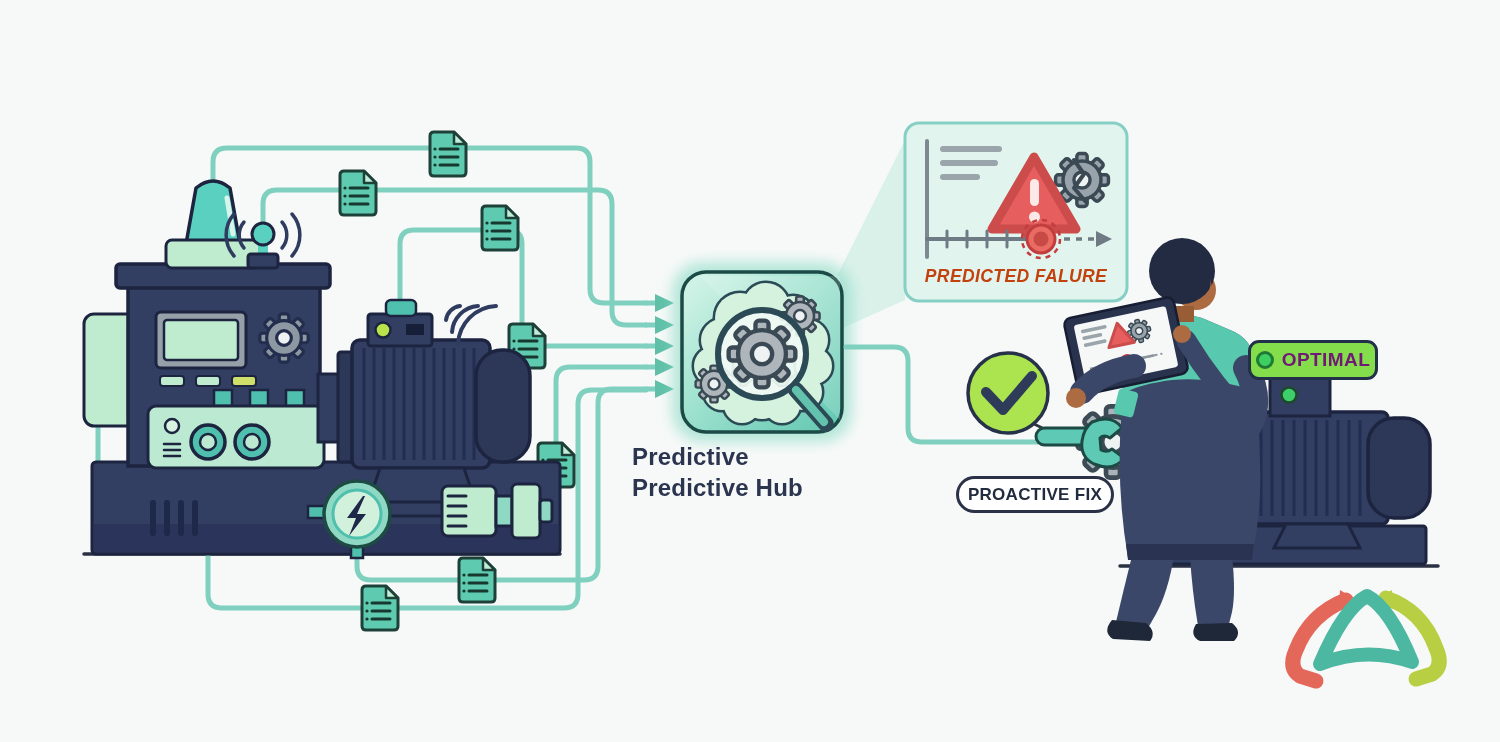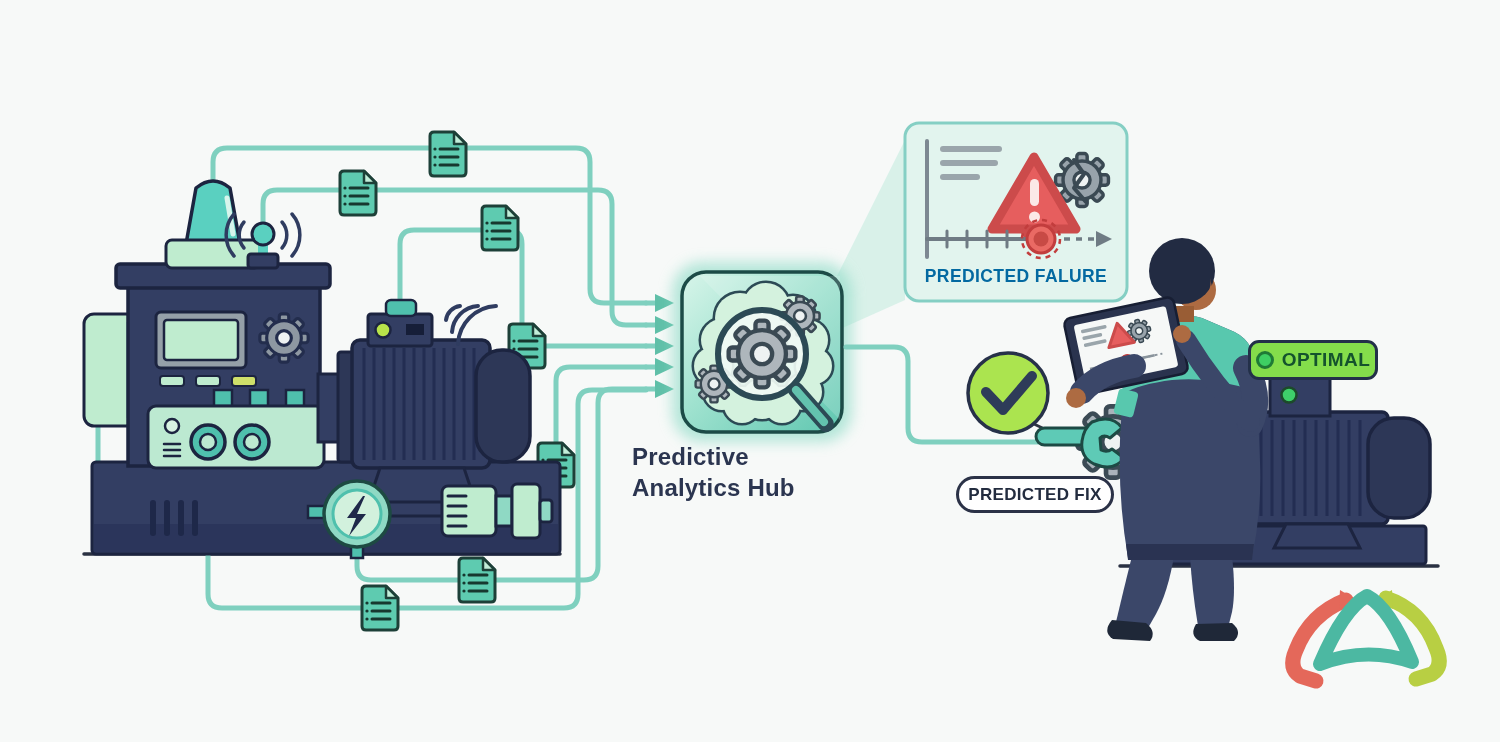--- a/index.html
+++ b/index.html
@@ -7,33 +7,33 @@
     position:relative;width:1500px;height:742px;overflow:hidden;
     background:#f7f9f8;font-family:"Liberation Sans",sans-serif;
   }
   .scene{position:absolute;left:0;top:0;}
   .hub-label{
     position:absolute;left:632px;top:441px;width:260px;text-align:left;
     font-size:24px;font-weight:bold;color:#2b3550;line-height:31px;letter-spacing:.2px;
   }
   .pf-label{
     position:absolute;left:907px;top:266px;width:218px;text-align:center;
-    font-size:17.5px;font-weight:bold;color:#0369a1;letter-spacing:.4px;
+    font-size:17.5px;font-weight:bold;color:#c2410c;letter-spacing:.4px;font-style:italic;
   }
   .pill{
     position:absolute;left:956px;top:476px;width:158px;height:37px;box-sizing:border-box;
     background:#ffffff;border:3px solid #2b3247;border-radius:19px;
     display:flex;align-items:center;justify-content:center;
     font-size:17px;font-weight:bold;color:#232c3f;letter-spacing:.3px;
   }
   .optimal{
     position:absolute;left:1248px;top:340px;width:130px;height:40px;box-sizing:border-box;
     background:#84dd4b;border:3px solid #233049;border-radius:11px;
     display:flex;align-items:center;justify-content:center;gap:8px;
-    font-size:19px;font-weight:bold;color:#14532d;letter-spacing:.4px;
+    font-size:19px;font-weight:bold;color:#701a75;letter-spacing:.4px;
   }
   .optimal .dot{
     width:18px;height:18px;border-radius:50%;background:#3ecf63;
     border:3px solid #1f7a36;box-sizing:border-box;flex:0 0 auto;
   }
 </style>
 </head>
 <body>
 
 <div class="canvas">
@@ -393,27 +393,27 @@
     <path d="M1346,600 Q1310,614 1296,650 Q1288,668 1300,676 L1316,681" stroke="#e4685a" stroke-width="15"></path>
     <polygon points="1340,590 1358,601 1339,609" fill="#e4685a" stroke="none"></polygon>
     <path d="M1386,598 Q1422,610 1436,648 Q1444,666 1432,674 L1416,679" stroke="#b8cf43" stroke-width="15"></path>
     <polygon points="1392,590 1374,601 1393,609" fill="#b8cf43" stroke="none"></polygon>
     <path d="M1320,664 Q1344,608 1367,596 Q1390,608 1412,662 Q1366,646 1320,664 Z" stroke="#4cb8a2" stroke-width="14"></path>
   </g>
 </svg>
 
 <div class="hub-label">
   <div>Predictive</div>
-  <div>Analytics Hub</div>
+  <div>Predictive Hub</div>
 </div>
 
 <div class="pf-label">PREDICTED FALURE</div>
 
 <div class="pill">
-  <span>PREDICTED FIX</span>
+  <span>PROACTIVE FIX</span>
 </div>
 
 <div class="optimal">
   <span class="dot"></span>
   <span>OPTIMAL</span>
 </div>
 
 </div>
 
 </body></html>

